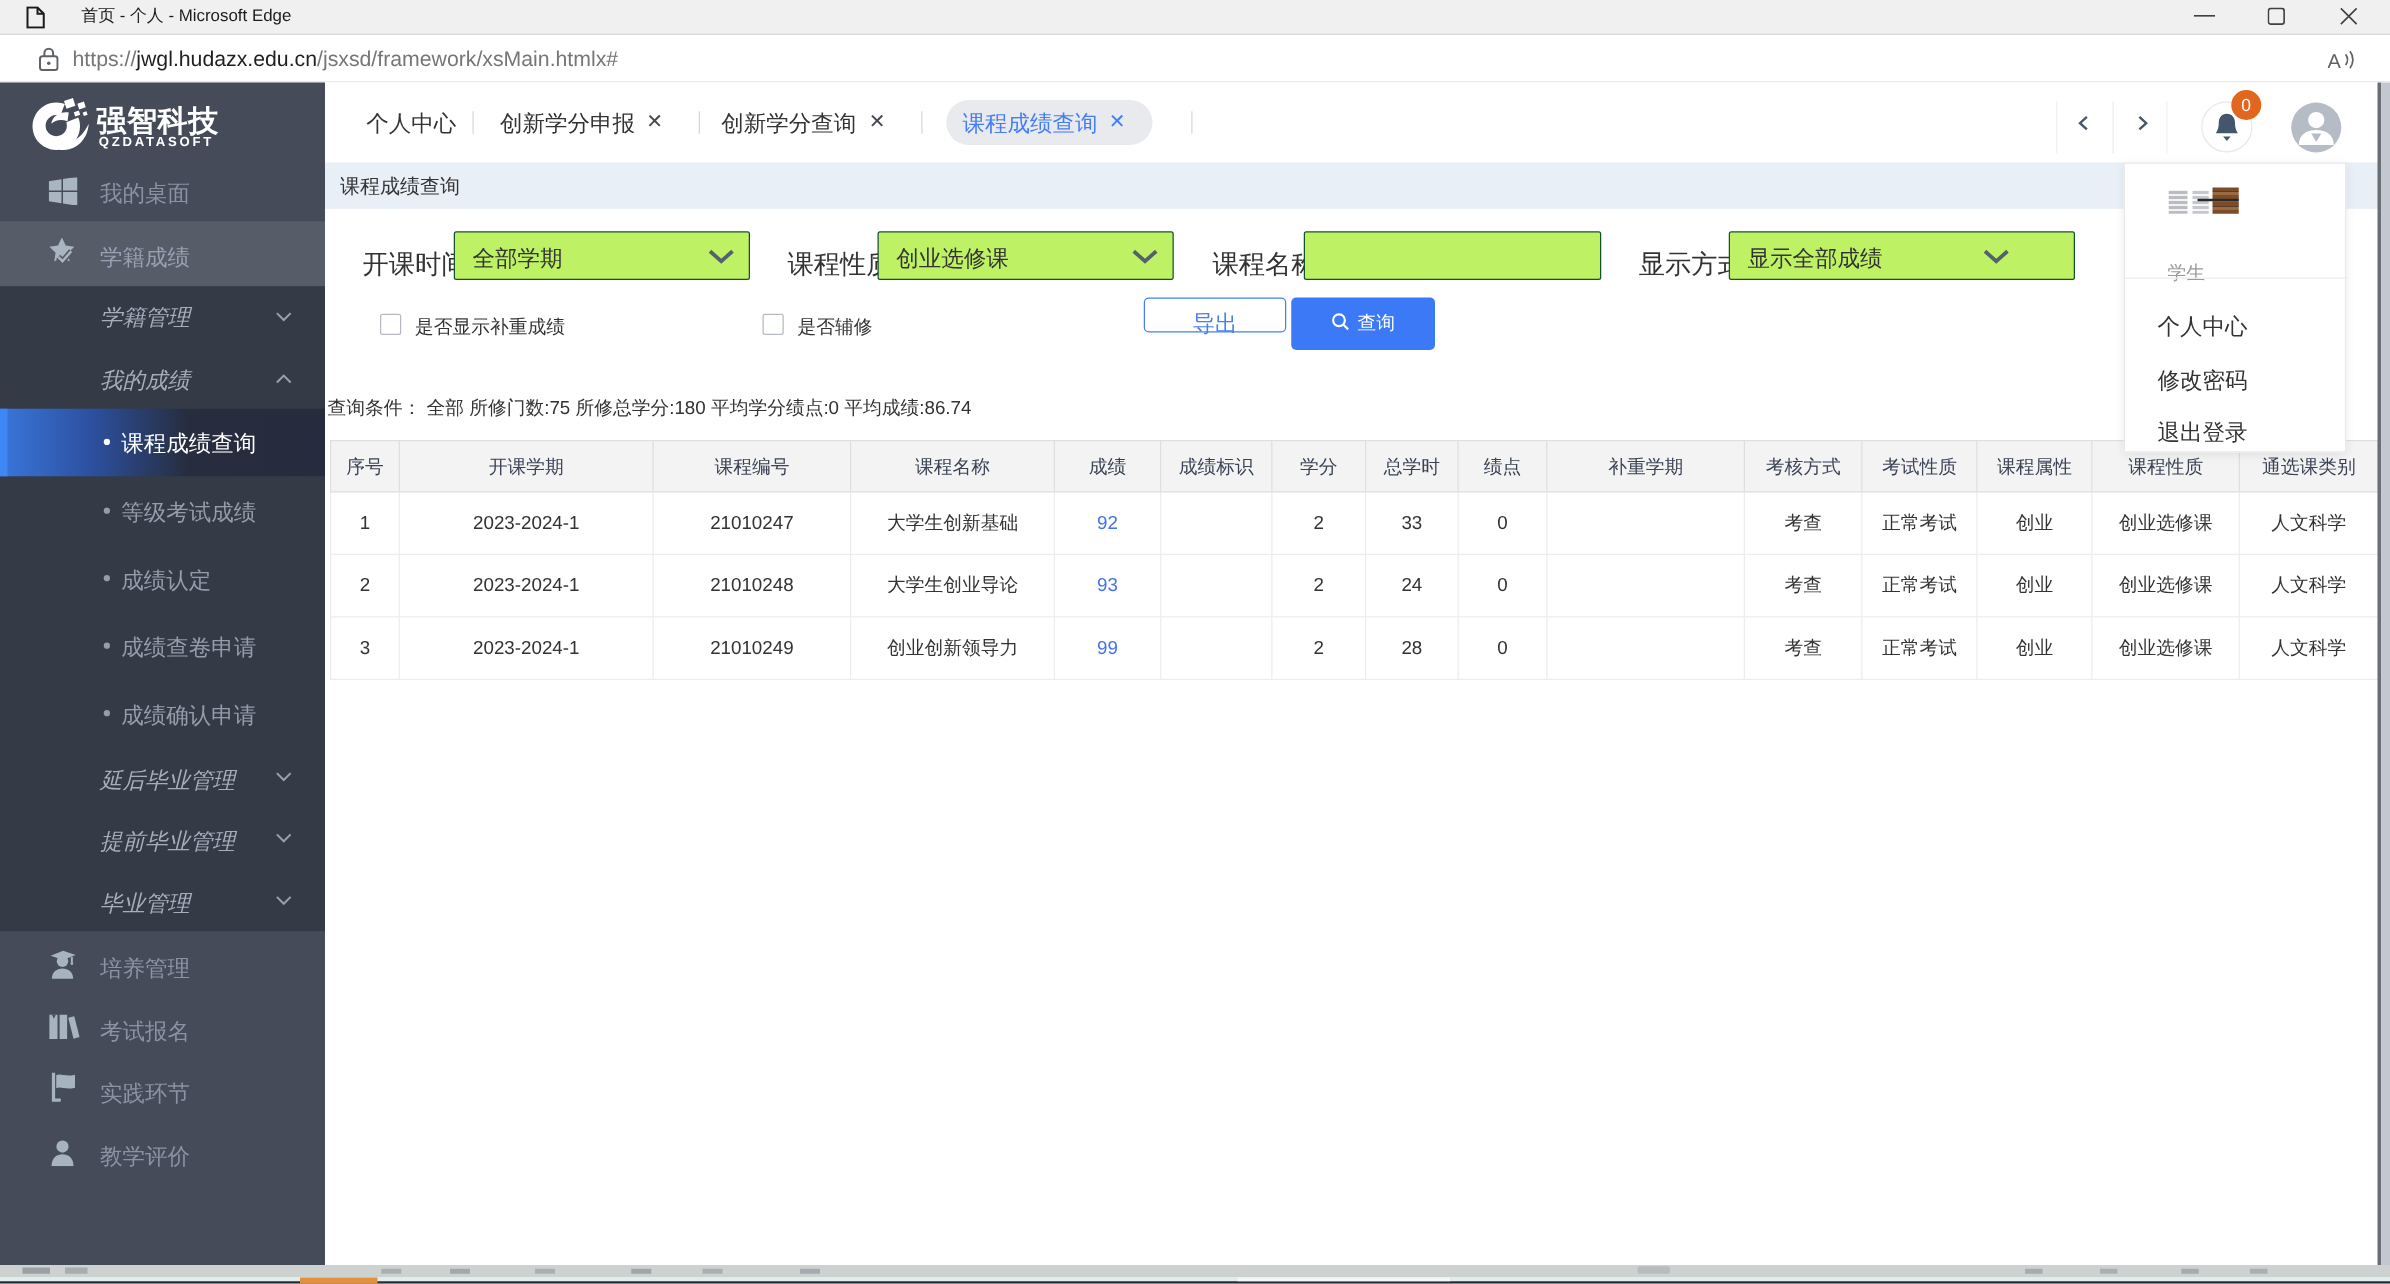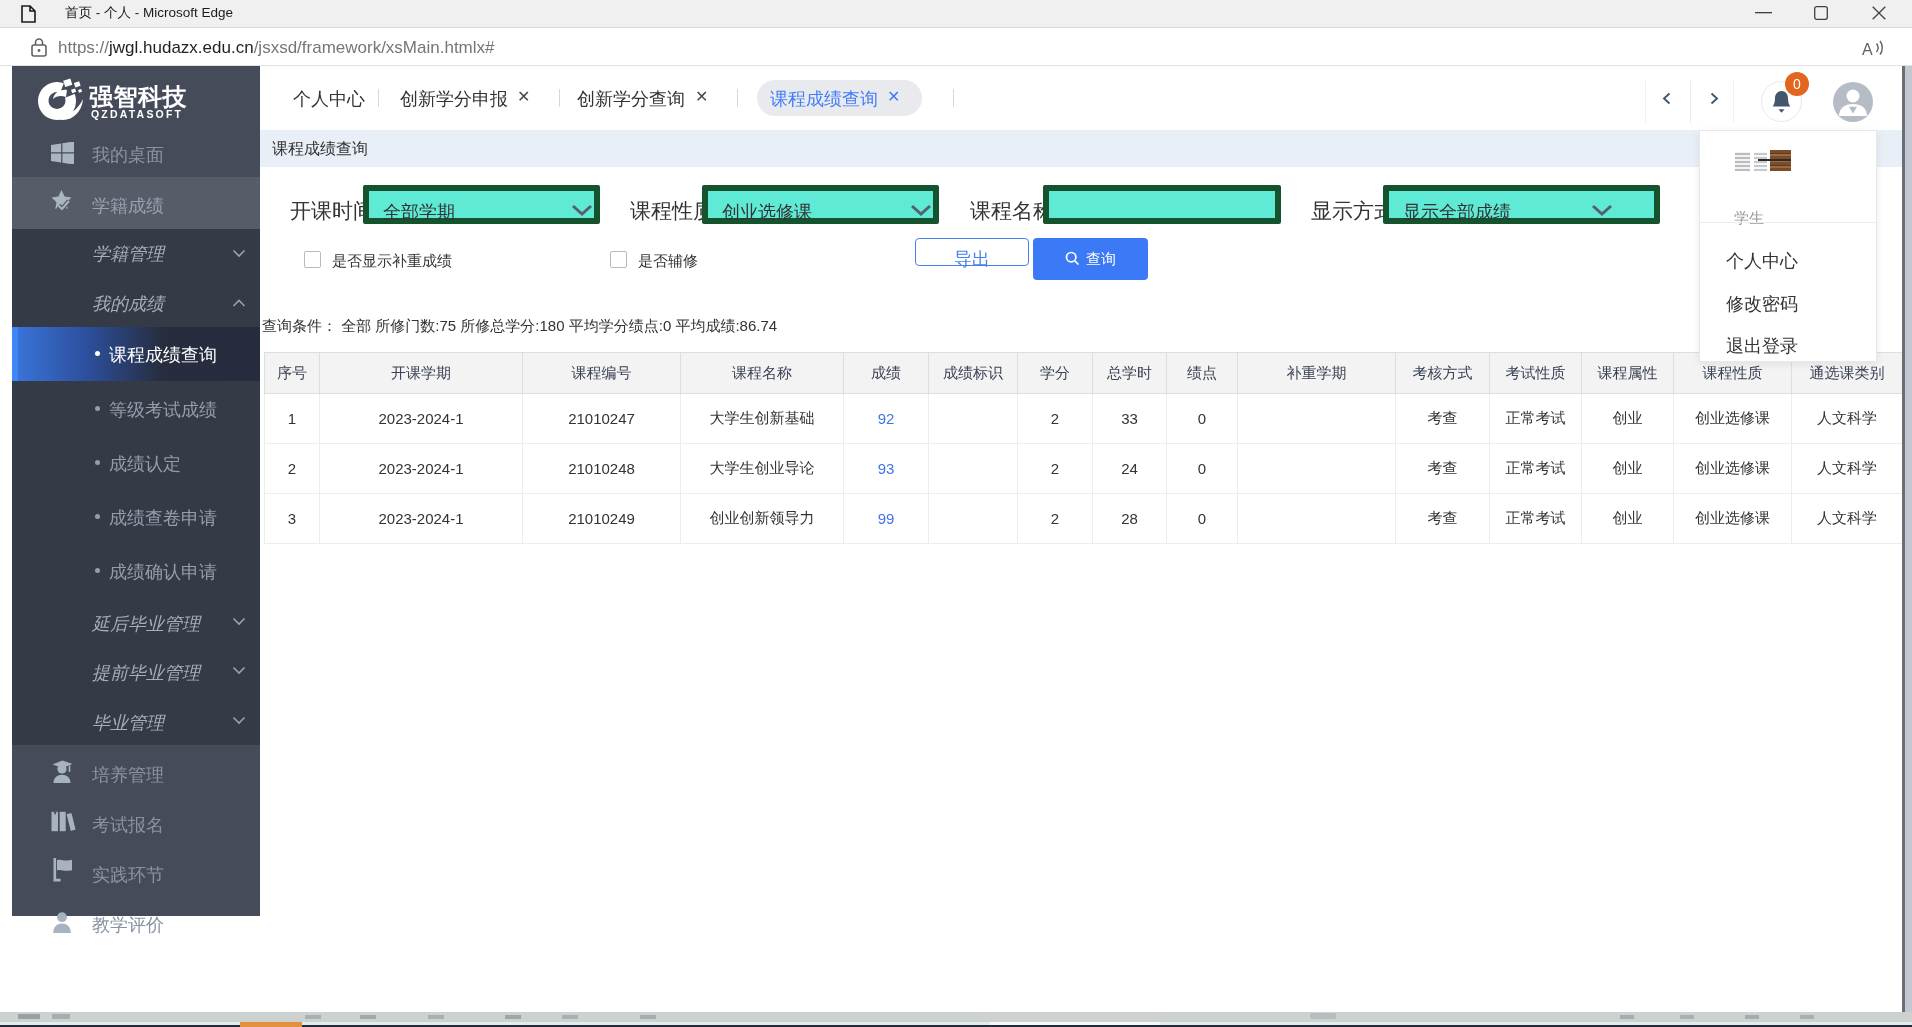--- a/index.html
+++ b/index.html
@@ -9,42 +9,42 @@
 .abs { position:absolute; }
 
 
 #titlebar { position:absolute; left:0; top:0; width:1912px; height:28px; background:#f0f0f0; border-bottom:1px solid #d8d8d8; }
 #titlebar .ttext { position:absolute; left:65px; top:4px; font-size:13.5px; color:#1b1b1b; }
 #urlbar { position:absolute; left:0; top:29px; width:1912px; height:37px; background:#fff; border-bottom:1px solid #e3e3e3; }
 #urltext { position:absolute; left:58px; top:9px; font-size:17px; color:#767676; }
 #urltext b { color:#1f1f1f; font-weight:normal; }
 
 
-#sidebar { position:absolute; left:0; top:66px; width:260px; height:850px; background:#464b59;margin-left:12px; }
+#sidebar { position:absolute; left:0; top:66px; width:260px; height:946px; background:#464b59; }
 #sbsub { position:absolute; left:0; top:163px; width:260px; height:516px; background:#353a47; }
 .sb1 { position:absolute; left:80px; font-size:18px; color:#8a93a4; }
 .sb2 { position:absolute; left:80px; font-size:18px; color:#a7adba;font-style:italic; }
 .sb3 { position:absolute; left:97px; font-size:18px; color:#959caa; }
 .dot { position:absolute; left:83px; width:5px; height:5px; border-radius:50%; background:#959caa; }
 .chev { position:absolute; left:220px; width:14px; height:14px; }
 #active-item { position:absolute; left:0; top:261px; width:260px; height:54px; background:linear-gradient(90deg,#3a76dc 0px, #2c4f9d 75px, #272d3e 150px, #262c3d 260px); }
 #active-bar { position:absolute; left:0; top:261px; width:6px; height:54px; background:#3f87f5; }
 
 
 #main { position:absolute; left:260px; top:66px; width:1652px; height:946px; background:#fff; }
 #tabbar { position:absolute; left:0; top:0; width:1652px; height:64px; background:#fff; }
 .tabtxt { position:absolute; top:21px; font-size:18px; color:#333; }
 .tabsep { position:absolute; top:23px; width:1px; height:18px; background:#d8d8d8; }
 .tabx { position:absolute; top:21px; font-size:16px; color:#45484f; }
 #pill { position:absolute; left:497px; top:14px; width:165px; height:36px; background:#e9eaee; border-radius:18px; }
 #pageheader { position:absolute; left:0; top:64px; width:1652px; height:37px; background:#e9eff6; }
 #pageheader span { position:absolute; left:12px; top:9px; font-size:16px; color:#333; }
 
 .flabel { position:absolute; font-size:21px; color:#333; }
-.fsel { position:absolute; top:119px; height:39px; background:#5eead4; border:6px solid #14532d; border-radius:2px; }
+.fsel { position:absolute; top:119px; height:39px; background:#bef264; border:1px solid #14532d; border-radius:2px; }
 .fsel .stxt { position:absolute; left:14px; top:9px; font-size:18px; color:#333; }
 .cb { position:absolute; top:185px; width:17px; height:17px; border:1px solid #b6bac2; border-radius:2px; background:#fff; }
 .cblabel { position:absolute; top:186px; font-size:15px; color:#333; }
 #btn-export { position:absolute; left:655px; top:172px; width:114px; height:28px; border:1px solid #477ef2; border-radius:4px; background:#fff; color:#477ef2; font-size:18px; text-align:center; line-height:40px; }
 #btn-query { position:absolute; left:773px; top:172px; width:115px; height:42px; border-radius:4px; background:#3c79f7; color:#fff; font-size:15px; text-align:center; line-height:42px; }
 #querycond { position:absolute; left:2px; top:251px; font-size:15px; color:#333; }
 
 
 #tbl { position:absolute; left:4px; top:286px; width:1638px; }
 #tbl table { border-collapse:collapse; table-layout:fixed; width:1638px; }

